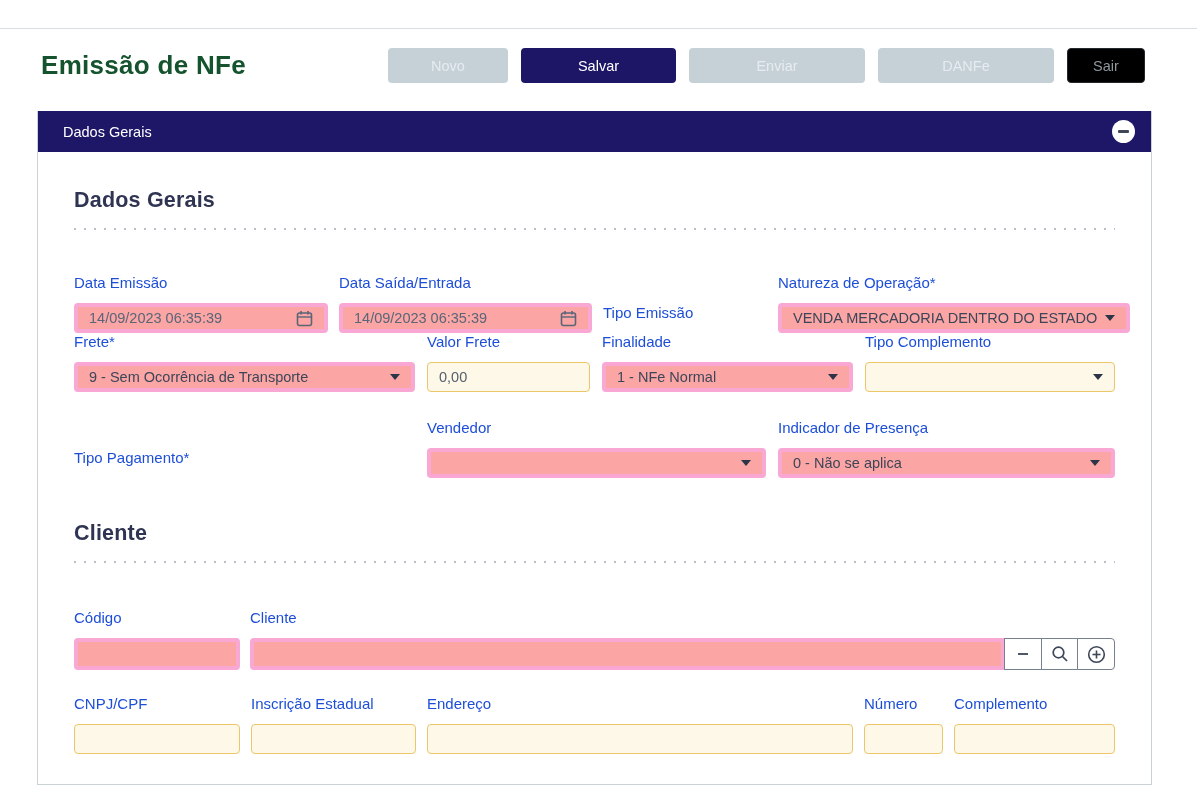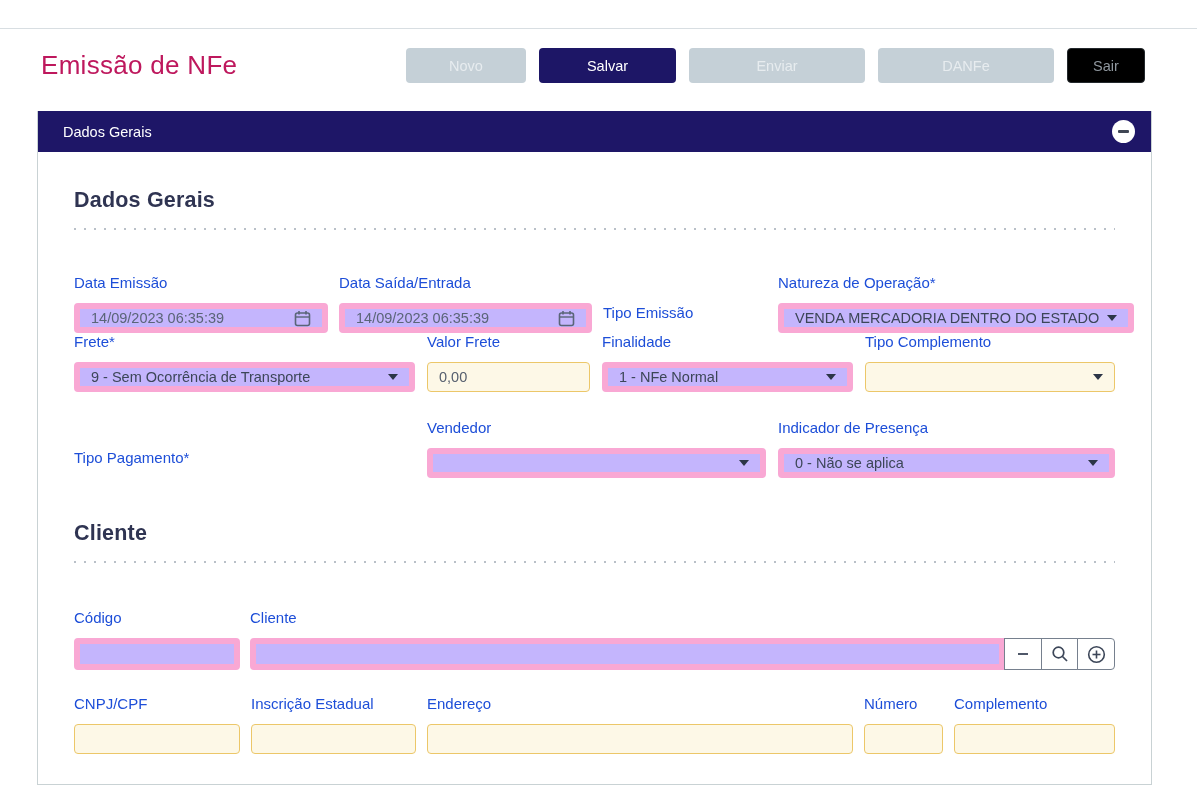--- a/index.html
+++ b/index.html
@@ -1,28 +1,28 @@
 <!DOCTYPE html>
 <html><head>
 <meta charset="utf-8">
 <style>
   * { margin:0; padding:0; box-sizing:border-box; }
   html,body { width:1197px; height:809px; overflow:hidden; background:#fff;
     font-family:"Liberation Sans", sans-serif; }
   .topbar { height:29px; background:#fff; border-bottom:1px solid #d8dee2; }
 
   .page-header { display:flex; align-items:center; padding:19px 52px 0 41px; }
-  .page-title { font-size:26px; font-weight:normal; color:#be185d; letter-spacing:.3px; }
+  .page-title { font-size:26px; font-weight:bold; color:#14532d; letter-spacing:.3px; }
   .btn-row { margin-left:auto; display:flex; gap:13px; align-items:center; }
   .btn { height:35px; border:none; border-radius:4px; font-size:14.5px;
     font-family:"Liberation Sans", sans-serif; cursor:pointer; }
   .btn.disabled { background:#c5d0d7; color:#e7ecef; }
   .btn.primary { background:#1d1666; color:#fff; }
   .btn.outline { background:#000000; border:1px solid #23282c; color:#8f979e; }
-  .w-novo{width:120px}.w-salvar{width:137px}.w-enviar{width:176px}
+  .w-novo{width:120px}.w-salvar{width:155px}.w-enviar{width:176px}
   .w-danfe{width:176px}.w-sair{width:78px}
 
   .panel { margin:28px 45px 0 37px; width:1115px; border:1px solid #c9d2d4;
     border-top:none; }
   .panel-header { height:41px; background:#1e1667; display:flex; align-items:center;
     padding:0 16px 0 25px; }
   .panel-header-title { color:#fff; font-size:14.5px; }
   .collapse-btn { margin-left:auto; width:23px; height:23px; border-radius:50%;
     background:#fff; border:none; display:flex; align-items:center; justify-content:center;
     cursor:pointer; }
@@ -34,22 +34,22 @@
     background-image:repeating-linear-gradient(to right,#b9c0c8 0 2px,transparent 2px 10px); }
 
   .row { display:grid; column-gap:11px; align-items:end; }
   .row1 { grid-template-columns:254px 253px 164px 1fr; margin-top:44px; }
   .row2 { grid-template-columns:341px 163px 251px 1fr; column-gap:12px; }
   .row3 { grid-template-columns:341px 339px 1fr; column-gap:12px; margin-top:27px; }
   .row4 { grid-template-columns:166px 1fr; column-gap:10px; margin-top:46px; }
   .row5 { grid-template-columns:166px 165px 426px 79px 1fr; margin-top:25px; }
 
   .field label { display:block; font-size:15px; color:#1d4ed8; margin-bottom:12px; }
-  .control { height:30px; width:100%; border:6px solid #f9a8d4; border-radius:4px;
-    background:#c4b5fd; display:flex; align-items:center; padding:0 11px; font-size:14.5px; }
+  .control { height:30px; width:100%; border:4px solid #f9a8d4; border-radius:4px;
+    background:#fca5a5; display:flex; align-items:center; padding:0 11px; font-size:14.5px; }
   .control.req { background:#fdf8e7; border:1px solid #ecc769; }
   input.control { color:#565f6e; font-family:"Liberation Sans", sans-serif; outline:none; }
   .date-ctl input { border:none; background:transparent; flex:1; font-size:14.5px;
     color:#5a6578; font-family:"Liberation Sans", sans-serif; outline:none; min-width:0; }
   .cal { flex:0 0 auto; }
   .select { justify-content:space-between; cursor:pointer; }
   .select .val { color:#3c4658; white-space:nowrap; overflow:hidden; }
   .caret { width:0; height:0; border-left:5px solid transparent;
     border-right:5px solid transparent; border-top:6px solid #2c3547; flex:0 0 auto; margin-left:8px; }
 

